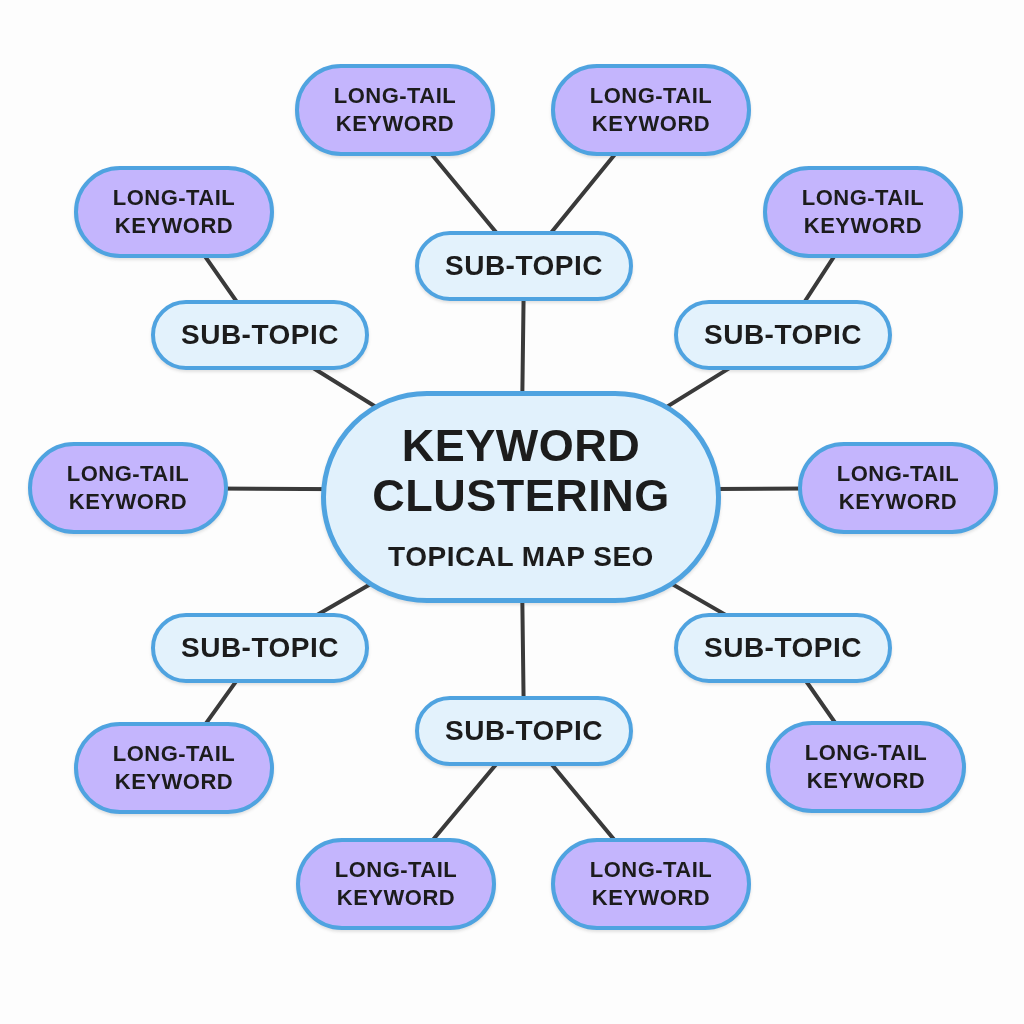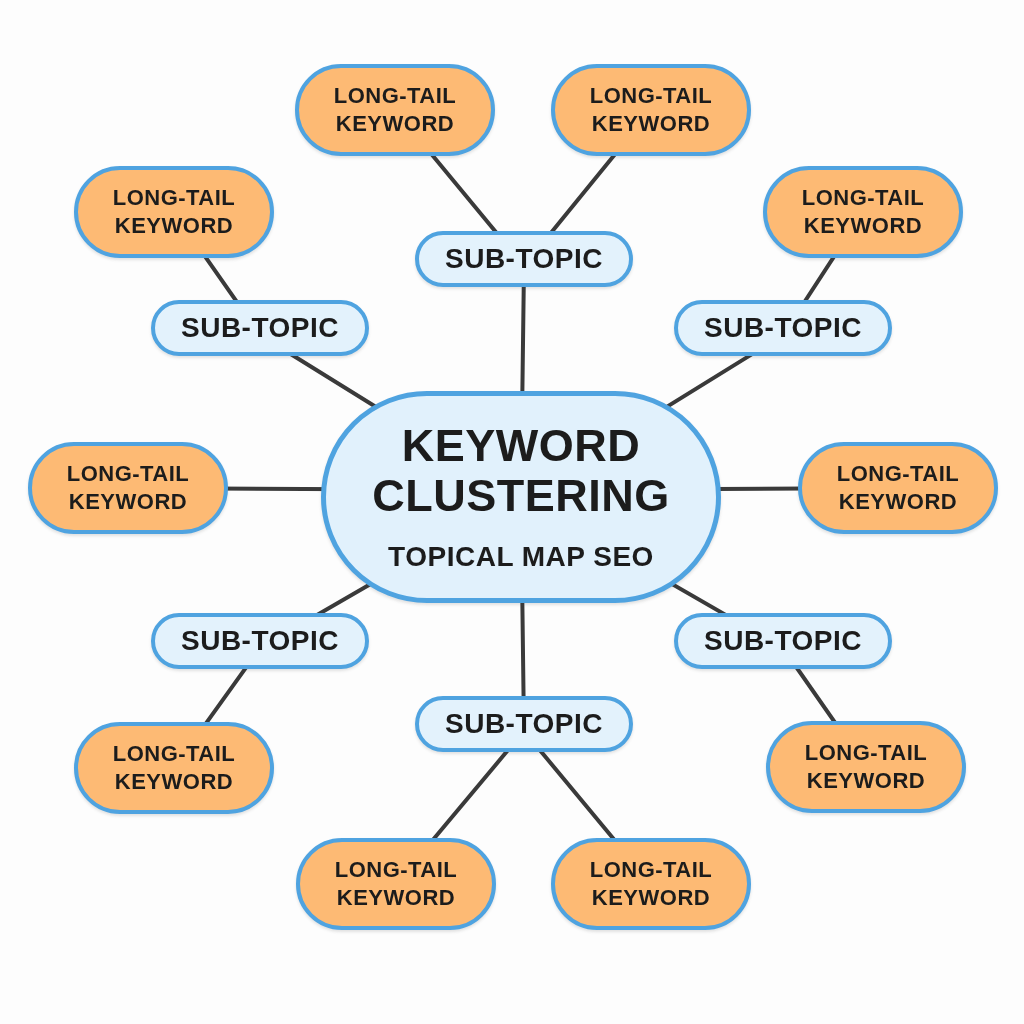--- a/index.html
+++ b/index.html
@@ -54,35 +54,35 @@
     white-space: pre-line;
   }
   .center-subtitle {
     font-size: 28px;
     font-weight: 700;
     margin-top: 20px;
     letter-spacing: 0.5px;
   }
   .node.subtopic {
     width: 218px;
-    height: 56px;
+    height: 70px;
     border: 4px solid #4fa3e0;
     border-radius: 35px;
     background: #e3f2fc;
   }
   .node.subtopic .label {
     font-size: 28px;
     letter-spacing: 0.5px;
   }
   .node.longtail {
     width: 200px;
     height: 92px;
     border: 4px solid #4fa3e0;
     border-radius: 46px;
-    background: #fdba74;
+    background: #c4b5fd;
   }
   .node.longtail .label {
     font-size: 22px;
     line-height: 1.27;
     letter-spacing: 0.5px;
   }
   
   .st-top         { left: 415px; top: 231px; }
   .st-upper-left  { left: 151px; top: 300px; }
   .st-upper-right { left: 674px; top: 300px; }

